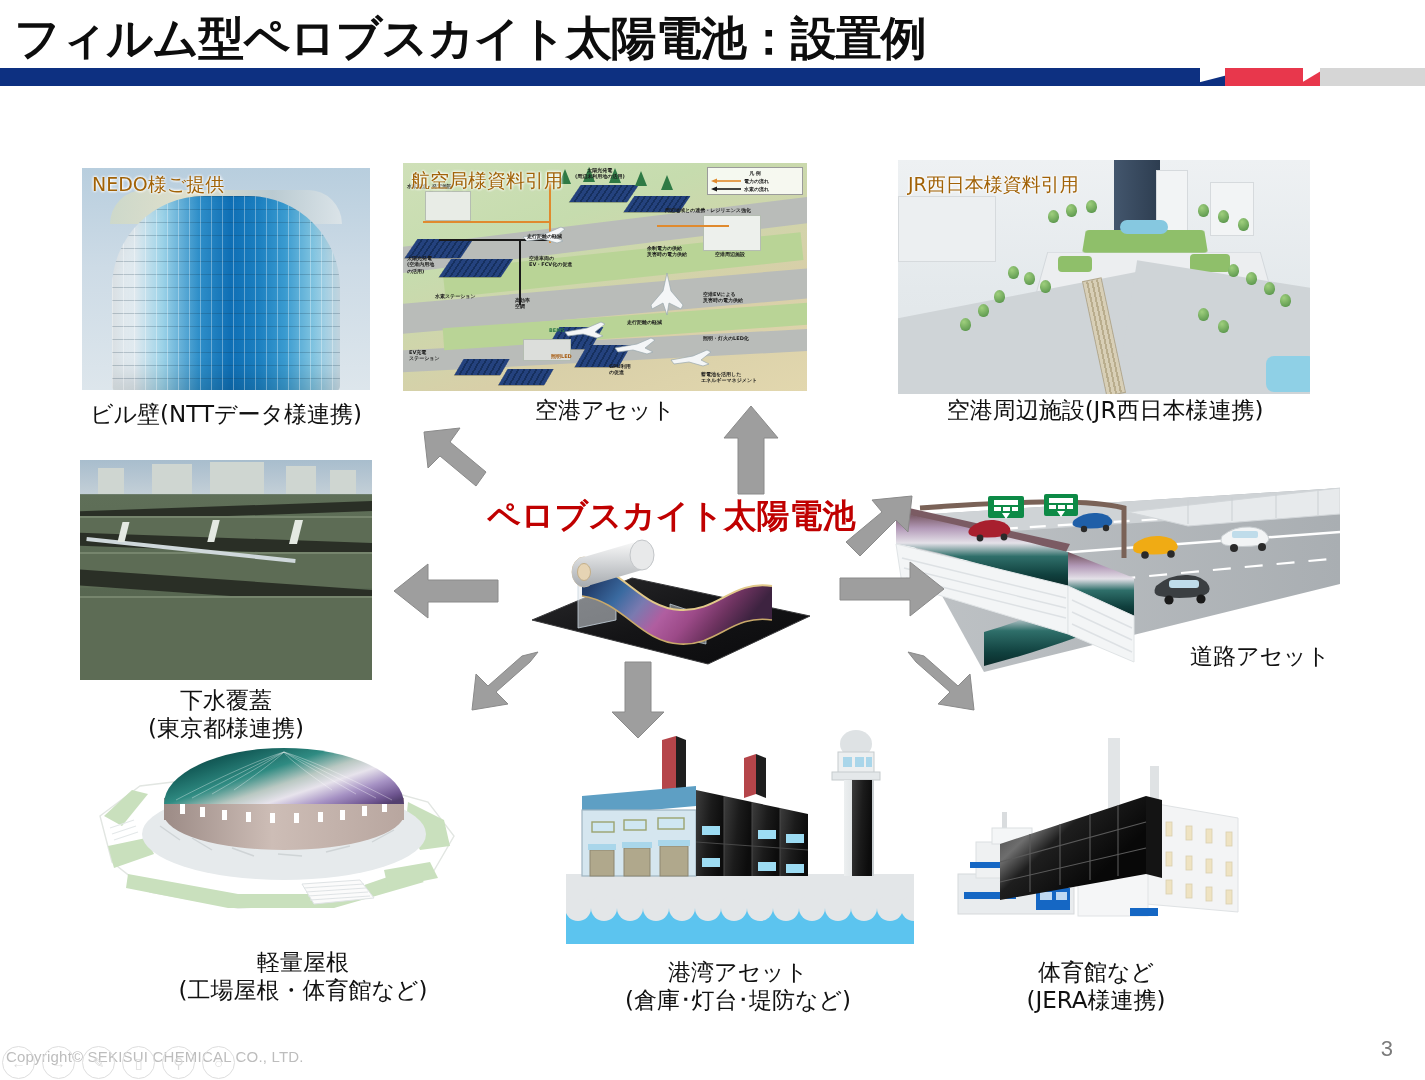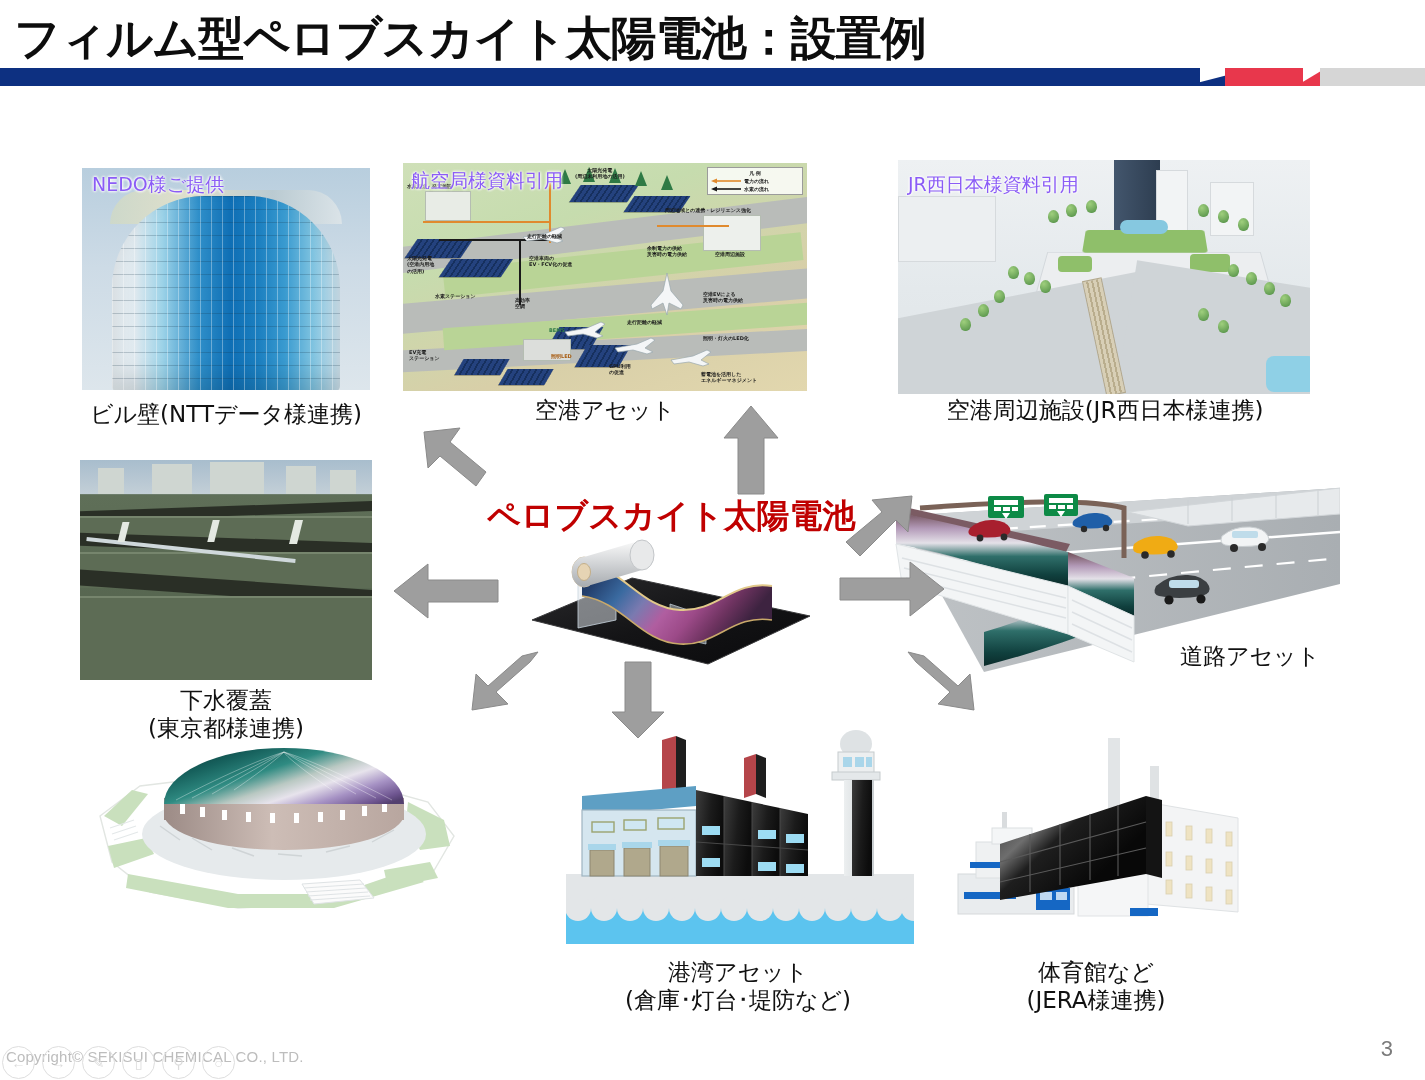--- a/index.html
+++ b/index.html
@@ -36,21 +36,21 @@
   .rule-red{position:absolute;left:1225px;top:0;width:78px;height:18px;background:#e8374c;}
   .rule-red-slant{position:absolute;left:1296px;top:0;width:0;height:0;
     border-style:solid;border-width:0 0 18px 30px;border-color:transparent transparent #e8374c transparent;}
   .rule-gray{position:absolute;left:1320px;top:0;width:105px;height:18px;background:#d6d6d6;}
   .caption{
     position:absolute;text-align:center;
     font-size:23px;color:#111;line-height:1.22;white-space:nowrap;
     font-family:"DejaVu Sans","Liberation Sans",sans-serif;
   }
   .src-tag{
-    position:absolute;font-size:19px;color:#8b5cf6;font-weight:500;
+    position:absolute;font-size:19px;color:#a16207;font-weight:500;
     text-shadow:0 0 3px #fff,0 0 3px #fff,0 0 3px #fff;
     font-family:"DejaVu Sans","Liberation Sans",sans-serif;white-space:nowrap;
   }
 
   
   .center-title{
     position:absolute;left:487px;top:494px;
     font-size:33px;font-weight:700;color:#c00000;white-space:nowrap;
     font-family:"DejaVu Sans","Liberation Sans",sans-serif;
   }
@@ -425,21 +425,21 @@
       <circle cx="346" cy="82" r="4" fill="#2a2a2a"></circle>
         <circle cx="374" cy="81" r="4" fill="#2a2a2a"></circle>
     </g>
     <g>
       <path d="M268,120 q14,-12 32,-11 q16,1 21,11 q3,7 -7,10 q-24,4 -43,0 q-7,-2 -3,-10 z" fill="#3b3f42"></path>
       <rect x="281" y="114" width="30" height="8" rx="3" fill="#bfdcea"></rect>
       <circle cx="281" cy="134" r="4.6" fill="#1a1a1a"></circle>
         <circle cx="313" cy="133" r="4.6" fill="#1a1a1a"></circle>
     </g>
   </svg>
-  <div class="caption" style="left:1180px;top:642px;width:160px;text-align:left;">道路アセット</div>
+  <div class="caption" style="left:1180px;top:642px;width:160px;text-align:center;">道路アセット</div>
 
   <svg class="domeill" viewBox="0 0 430 210">
     <defs>
       <linearGradient id="domeGrad" x1="0" y1="0.2" x2="1" y2="0.9">
         <stop offset="0%" stop-color="#0d3e3c"></stop>
           <stop offset="18%" stop-color="#16605c"></stop>
         <stop offset="38%" stop-color="#2f8b82"></stop>
           <stop offset="54%" stop-color="#b9c8c2"></stop>
         <stop offset="66%" stop-color="#e7e3ec"></stop>
           <stop offset="80%" stop-color="#a692c4"></stop>
@@ -504,20 +504,24 @@
 
     <g fill="none" stroke="#cfd4d6" stroke-width="1.4">
       <path d="M72,84 L92,98"></path>
         <path d="M104,96 L124,108"></path>
         <path d="M144,106 L166,114"></path>
       <path d="M190,112 L214,114"></path>
         <path d="M238,110 L262,104"></path>
         <path d="M284,100 L306,88"></path>
     </g>
   </svg>
+  <div class="caption" style="left:68px;top:948px;width:470px;">
+    <span>軽量屋根</span><br>
+    <span>(工場屋根・体育館など)</span>
+  </div>
 
   <svg class="portill" viewBox="0 0 348 222">
     <defs>
       <linearGradient id="pvDark" x1="0" y1="0" x2="1" y2="0.3">
         <stop offset="0%" stop-color="#3c3c3c"></stop>
           <stop offset="55%" stop-color="#1b1b1b"></stop>
         <stop offset="100%" stop-color="#0c0c0c"></stop>
       </linearGradient>
       <linearGradient id="lhBody" x1="0" y1="0" x2="1" y2="0">
         <stop offset="0%" stop-color="#eceff0"></stop>

